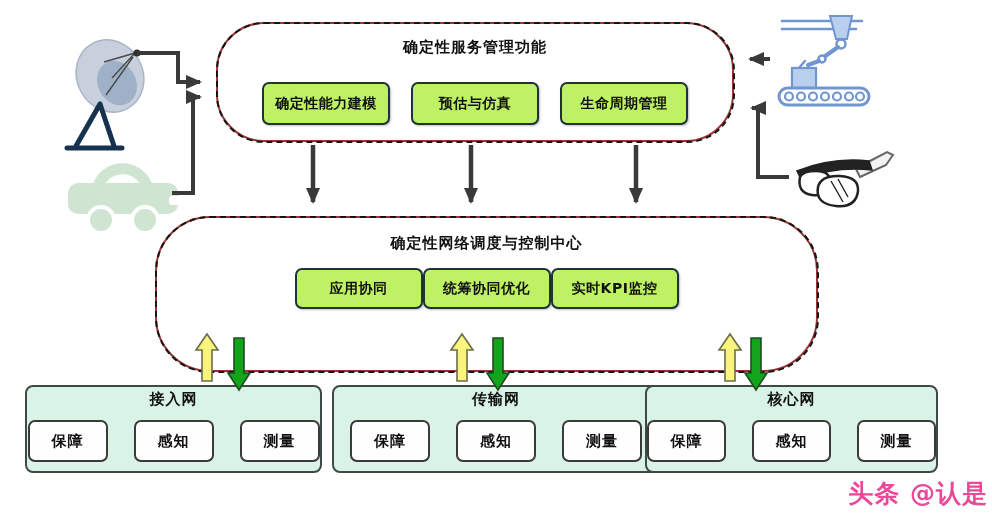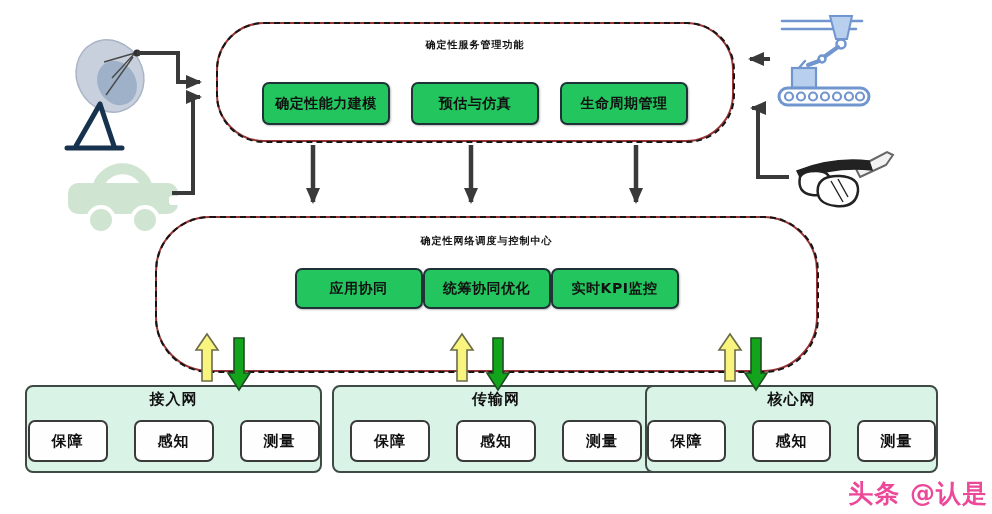--- a/index.html
+++ b/index.html
@@ -2,23 +2,23 @@
 <html><head>
 <meta charset="utf-8">
 <style>
   html,body{margin:0;padding:0;background:#fff;}
   .canvas{position:relative;width:992px;height:514px;background:#ffffff;overflow:hidden;
           font-family:"DejaVu Sans","Liberation Sans",sans-serif;color:#111;}
   
   .rcontainer{position:absolute;background:#fff;border:2.5px solid #9b3535;box-sizing:border-box;z-index:1;}
   .rcontainer::before{content:"";position:absolute;inset:-2.5px;border:2.5px dashed #151515;
           border-radius:inherit;pointer-events:none;}
-  .ctitle{text-align:center;font-weight:bold;font-size:10px;letter-spacing:1px;}
+  .ctitle{text-align:center;font-weight:bold;font-size:15px;letter-spacing:1px;}
   .chiprow{position:absolute;left:0;right:0;display:flex;justify-content:center;}
-  .chip{background:#22c55e;border:2px solid #1f3336;border-radius:7px;box-sizing:border-box;
+  .chip{background:#bef264;border:2px solid #1f3336;border-radius:7px;box-sizing:border-box;
         display:flex;align-items:center;justify-content:center;font-weight:bold;font-size:14px;
         letter-spacing:0.5px;box-shadow:1px 1px 2px rgba(0,0,0,0.25);}
   .top-box{left:216px;top:22px;width:518px;height:120px;border-radius:48px;}
   .top-box .ctitle{margin-top:14px;}
   .top-box .chiprow{top:58px;gap:21px;}
   .top-box .chip{width:128px;height:43px;}
   .mid-box{left:155px;top:216px;width:663px;height:156px;border-radius:55px;}
   .mid-box .ctitle{margin-top:16px;}
   .mid-box .chiprow{top:50px;}
   .mid-box .chip{width:128px;height:41px;}

